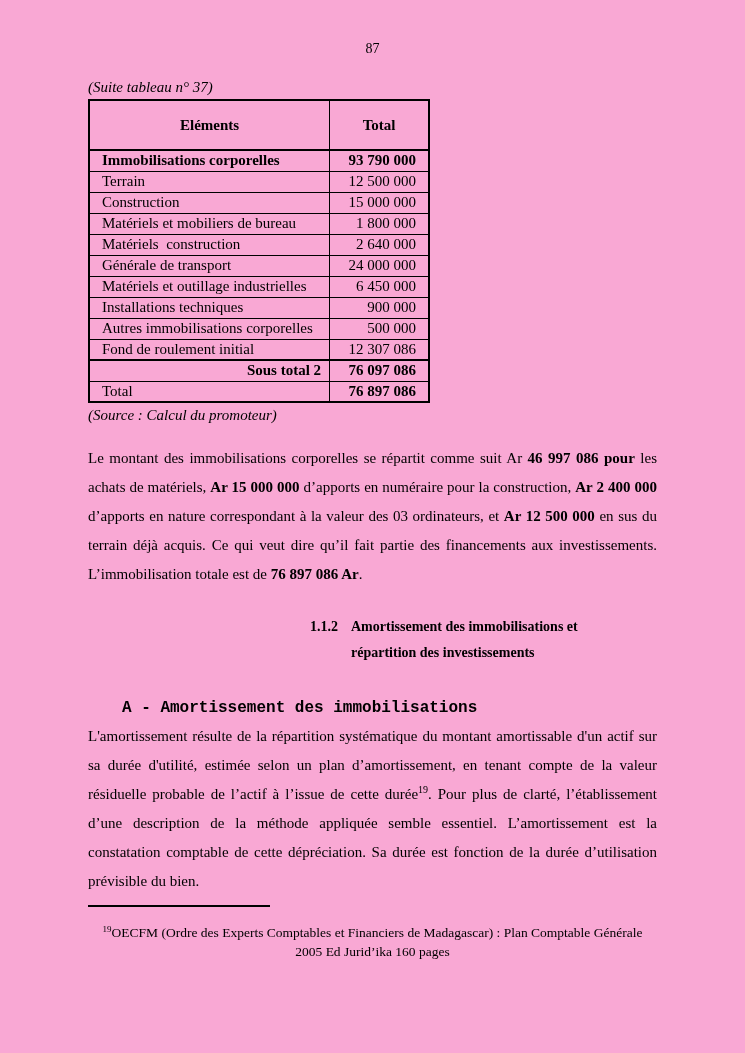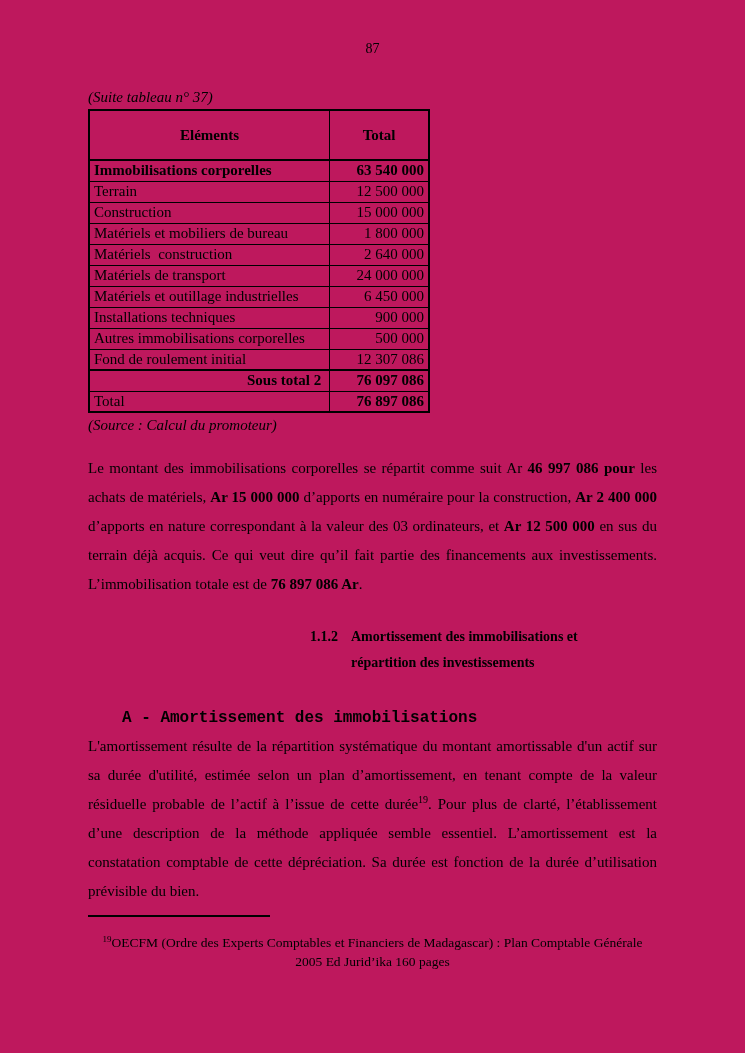--- a/index.html
+++ b/index.html
@@ -1,33 +1,33 @@
 <!DOCTYPE html>
 <html><head>
 <meta charset="utf-8">
 <style>
   * { margin: 0; padding: 0; box-sizing: border-box; }
   html, body { background: #ffffff; }
   .page {
     position: relative;
     width: 745px;
     height: 1053px;
-    background: #be185d;
+    background: #f9a8d4;
     color: #000000;
     font-family: "Liberation Serif", "DejaVu Serif", serif;
     padding: 40px 88px 0 88px;
     overflow: hidden;
   }
   .page-number {
     text-align: center;
     font-size: 14px;
     line-height: 18px;
   }
   .table-caption {
-    margin-top: 30px;
+    margin-top: 20px;
     font-style: italic;
     font-size: 15px;
     line-height: 18px;
   }
   table.fin-table {
     margin-top: 3px;
     border-collapse: collapse;
     width: 342px;
     font-size: 15px;
   }
@@ -37,21 +37,21 @@
   }
   table.fin-table { border: 2px solid #000; }
   table.fin-table thead th {
     height: 50px;
     font-weight: bold;
     text-align: center;
     border-bottom: 2px solid #000;
   }
   table.fin-table th.col-elements { width: 242px; border-radius: 10px; }
   table.fin-table th.col-total { width: 100px; }
-  table.fin-table td { height: 21px; padding: 1px 4px; }
+  table.fin-table td { height: 21px; padding: 1px 12px; }
   td.cell-label {
     text-align: left;
     padding-left: 5px;
     padding-right: 4px;
     white-space: pre-wrap;
   }
   td.cell-value {
     text-align: right;
     padding-right: 6px;
   }
@@ -122,40 +122,40 @@
   <table class="fin-table">
     <thead>
       <tr>
         <th class="col-elements">Eléments</th>
         <th class="col-total">Total</th>
       </tr>
     </thead>
     <tbody>
         <tr class="row-bold">
           <td class="cell-label">Immobilisations corporelles</td>
-          <td class="cell-value">63 540 000</td>
+          <td class="cell-value">93 790 000</td>
         </tr>
         <tr class="row-normal">
           <td class="cell-label">Terrain</td>
           <td class="cell-value">12 500 000</td>
         </tr>
         <tr class="row-normal">
           <td class="cell-label">Construction</td>
           <td class="cell-value">15 000 000</td>
         </tr>
         <tr class="row-normal">
           <td class="cell-label">Matériels et mobiliers de bureau</td>
           <td class="cell-value">1 800 000</td>
         </tr>
         <tr class="row-normal">
           <td class="cell-label">Matériels  construction</td>
           <td class="cell-value">2 640 000</td>
         </tr>
         <tr class="row-normal">
-          <td class="cell-label">Matériels de transport</td>
+          <td class="cell-label">Générale de transport</td>
           <td class="cell-value">24 000 000</td>
         </tr>
         <tr class="row-normal">
           <td class="cell-label">Matériels et outillage industrielles</td>
           <td class="cell-value">6 450 000</td>
         </tr>
         <tr class="row-normal">
           <td class="cell-label">Installations techniques</td>
           <td class="cell-value">900 000</td>
         </tr>

